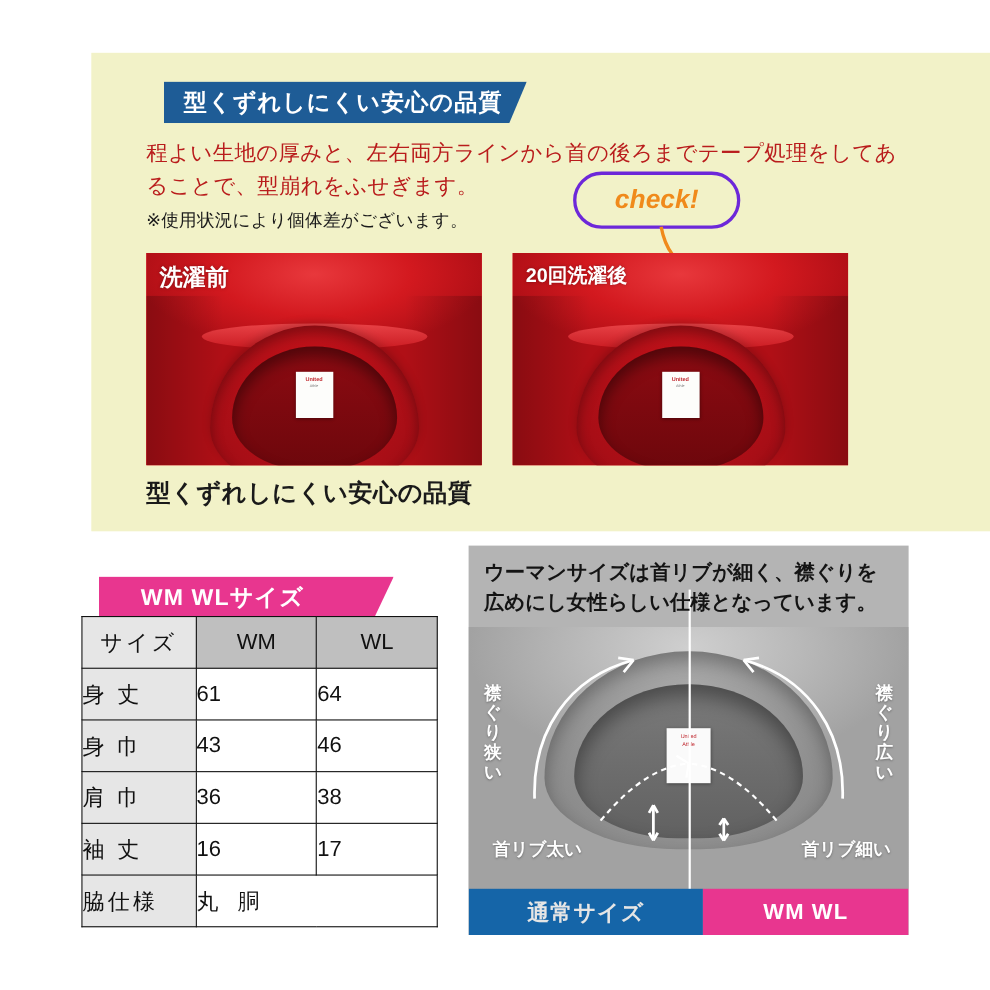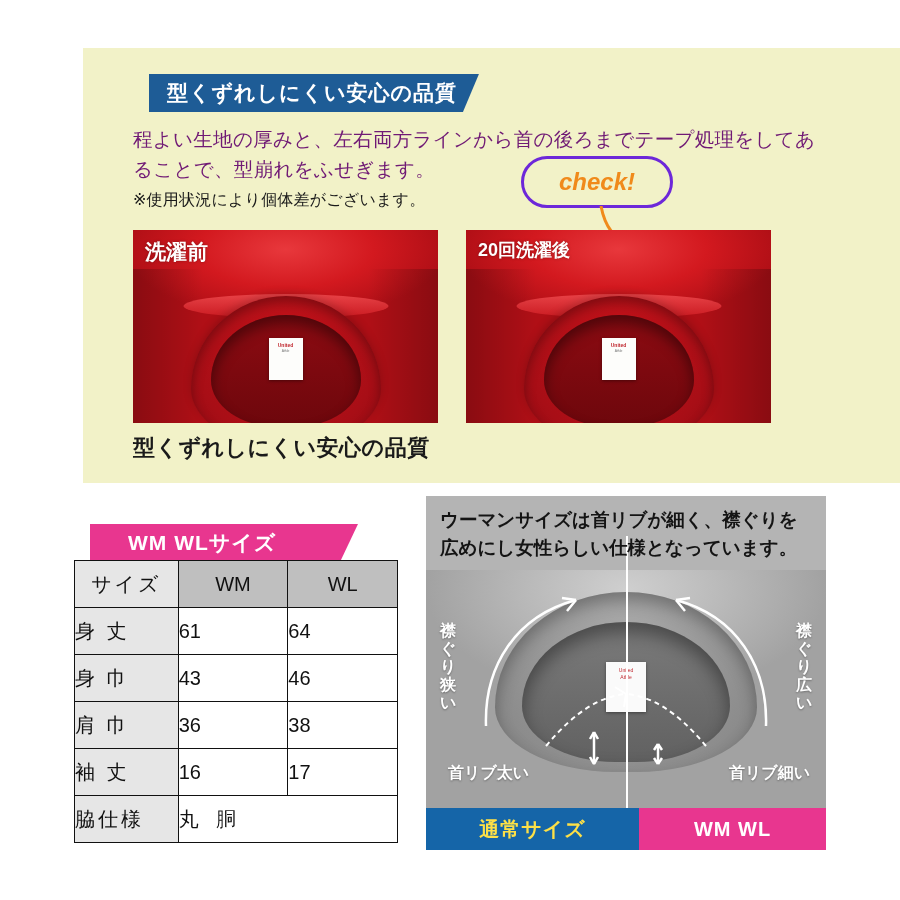--- a/index.html
+++ b/index.html
@@ -30,21 +30,21 @@
     padding: 0 22px 0 18px;
     display: flex; align-items: center;
     clip-path: polygon(0 0, 100% 0, calc(100% - 16px) 100%, 0 100%);
   }
   .lead {
     position: absolute;
     left: 50px; top: 76px;
     width: 700px;
     font-size: 19.5px;
     line-height: 1.55;
-    color: #701a75;
+    color: #b91c1c;
     letter-spacing: 0.3px;
   }
   .note {
     position: absolute;
     left: 50px; top: 142px;
     font-size: 16px;
     color: #1a1a1a;
     letter-spacing: 0.2px;
   }
   .check-bubble {
@@ -265,21 +265,21 @@
     text-shadow: 0 1px 2px rgba(0,0,0,.35);
   }
   .al-left-v  { left: 14px;  top: 126px; width: 16px; }
   .al-right-v { right: 14px; top: 126px; width: 16px; }
   .al-bl { left: 22px;  top: 268px; }
   .al-br { right: 16px; top: 268px; }
   .gp-svg { position: absolute; left:0; top:0; width:400px; height:354px; z-index:6; pointer-events:none; }
 
   .footer-bar { position: absolute; bottom: 0; left: 0; width: 400px; height: 42px; display:flex; z-index:9;}
   .fb-left {
-    width: 228px; background: #1565a8; color: #fde047;
+    width: 228px; background: #1565a8; color: #e5e5e5;
     display:flex; align-items:center; justify-content:center;
     font-size: 20px; font-weight: bold; letter-spacing: 1px;
   }
   .fb-right {
     width: 200px; background: #e8368f; color: #fff;
     display:flex; align-items:center; justify-content:center;
     font-size: 20px; font-weight: bold; letter-spacing: 1px;
   }
 </style>
 </head>

